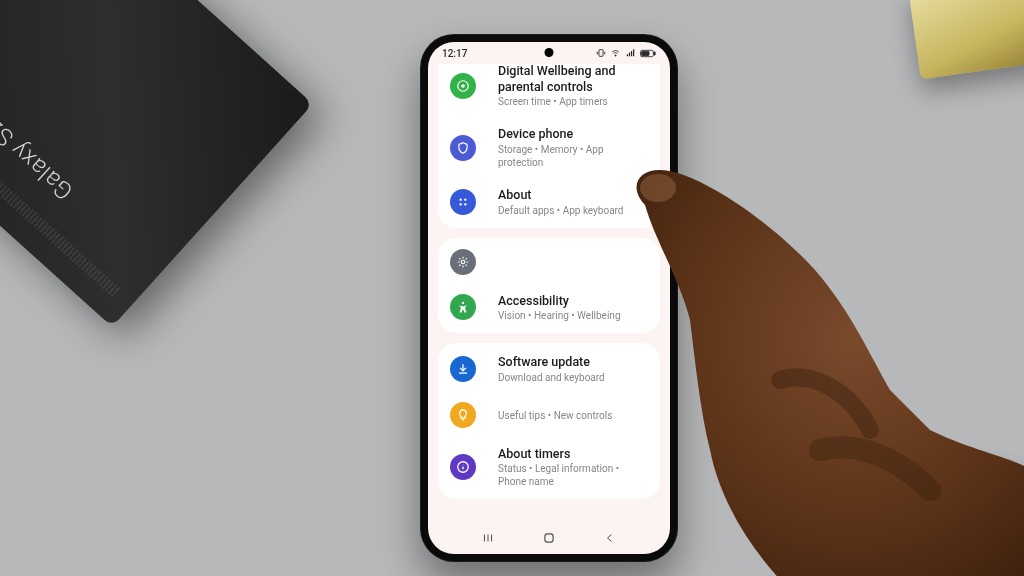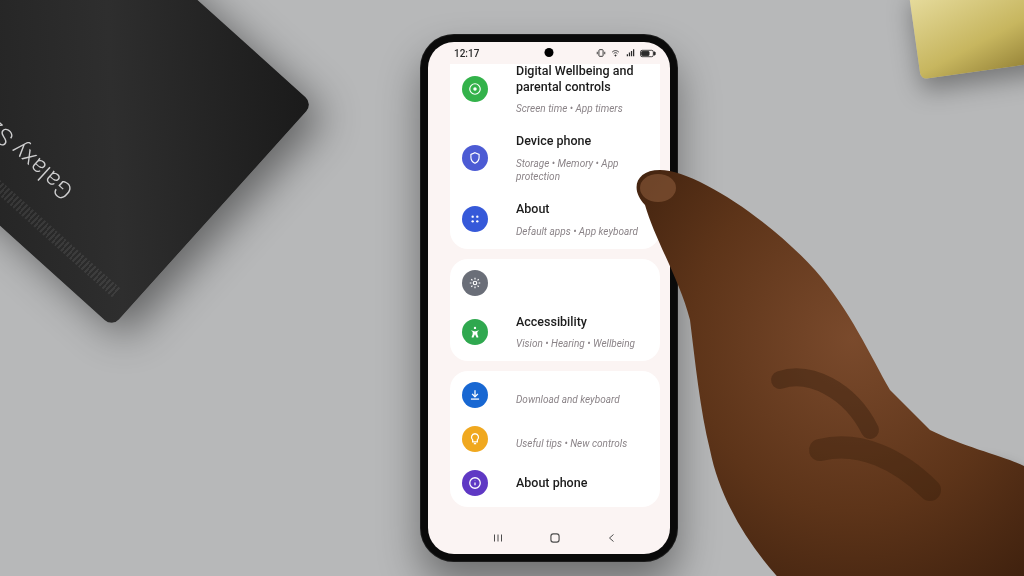--- a/index.html
+++ b/index.html
@@ -49,21 +49,21 @@
       background:#0a0a0a;
       border-radius:34px;
       padding:8px;
       box-shadow:0 22px 40px rgba(0,0,0,.4),0 0 0 1px rgba(255,255,255,.07) inset;
     }
     .screen {
       width:100%; height:100%;
       background:#fbf4f3;
       border-radius:26px;
       overflow:hidden; position:relative;
-      display:flex; flex-direction:column;padding-left:12px;
+      display:flex; flex-direction:column;
     }
     .camera { position:absolute; top:6px; left:50%; transform:translateX(-50%);
       width:9px; height:9px; background:#000; border-radius:50%; z-index:5; }
     
     .status {
       height:22px; flex:0 0 22px;
       display:flex; align-items:center; justify-content:space-between;
       padding:0 14px; font-size:10px; color:#2b2b2b; font-weight:500;
     }
     .status .right{display:flex; align-items:center; gap:4px;}
@@ -79,34 +79,34 @@
     
     .content { flex:1 1 auto; overflow:hidden; padding:0 10px; }
     .group {
       background:#fff;
       border-radius:18px;
       margin-bottom:10px;
       padding:2px 0;
     }
     .group.cut-top { border-top-left-radius:0; border-top-right-radius:0; margin-top:-12px; }
     .row {
-      display:flex; align-items:center; gap:28px;
+      display:flex; align-items:center; gap:22px;
       padding:9px 12px;
       min-height:44px;
     }
     .icon-badge {
       width:26px; height:26px; flex:0 0 26px;
       border-radius:50%;
       display:flex; align-items:center; justify-content:center;
       color:#fff;
     }
     .icon-badge svg { width:14px; height:14px; }
     .row-body { flex:1 1 auto; min-width:0; }
     .row-title { font-size:12.5px; color:#1b1b1b; font-weight:500; line-height:1.25; }
-    .row-sub   { font-size:10px; color:#8b8488; line-height:1.3; margin-top:8px;font-style:italic; }
+    .row-sub   { font-size:10px; color:#8b8488; line-height:1.3; margin-top:1px; }
     
     .navbar {
       height:28px; flex:0 0 28px;
       display:flex; align-items:center; justify-content:space-around;
       padding:0 30px 4px;
     }
     .navbar .nb { width:18px; height:18px; display:flex; align-items:center; justify-content:center; color:#4d4d4d; }
     
     .finger {
       position:absolute; left:600px; top:130px; width:430px; height:460px;
@@ -218,20 +218,21 @@
       <div class="group">
         <div class="row">
           <span class="icon-badge" style="background:#1867d2">
             <svg viewBox="0 0 24 24" fill="none" stroke="currentColor" stroke-width="2.2">
                 <path d="M12 4v10"></path>
                 <path d="M7 10l5 5 5-5"></path>
                 <path d="M5 19h14"></path>
               </svg>
           </span>
           <div class="row-body">
+            <div class="row-title">Software update</div>
             <div class="row-sub">Download and keyboard</div>
           </div>
         </div>
         <div class="row">
           <span class="icon-badge" style="background:#f0a81f">
             <svg viewBox="0 0 24 24" fill="none" stroke="currentColor" stroke-width="2.2">
                 <path d="M12 3a6 6 0 0 0-4 10.5V17h8v-3.5A6 6 0 0 0 12 3z"></path>
                 <path d="M10 20h4"></path>
               </svg>
           </span>
@@ -240,21 +241,22 @@
           </div>
         </div>
         <div class="row">
           <span class="icon-badge" style="background:#5f38c4">
             <svg viewBox="0 0 24 24" fill="none" stroke="currentColor" stroke-width="2.2">
                 <circle cx="12" cy="12" r="9"></circle>
                 <path d="M12 8v.5M12 11v5"></path>
               </svg>
           </span>
           <div class="row-body">
-            <div class="row-title">About phone</div>
+            <div class="row-title">About timers</div>
+            <div class="row-sub">Status  •  Legal information  •  Phone name</div>
           </div>
         </div>
       </div>
 
     </div>
 
     <div class="navbar">
       <span class="nb">
         <svg width="14" height="12" viewBox="0 0 24 24" fill="none" stroke="currentColor" stroke-width="2">
             <path d="M5 5v14M12 5v14M19 5v14"></path>

